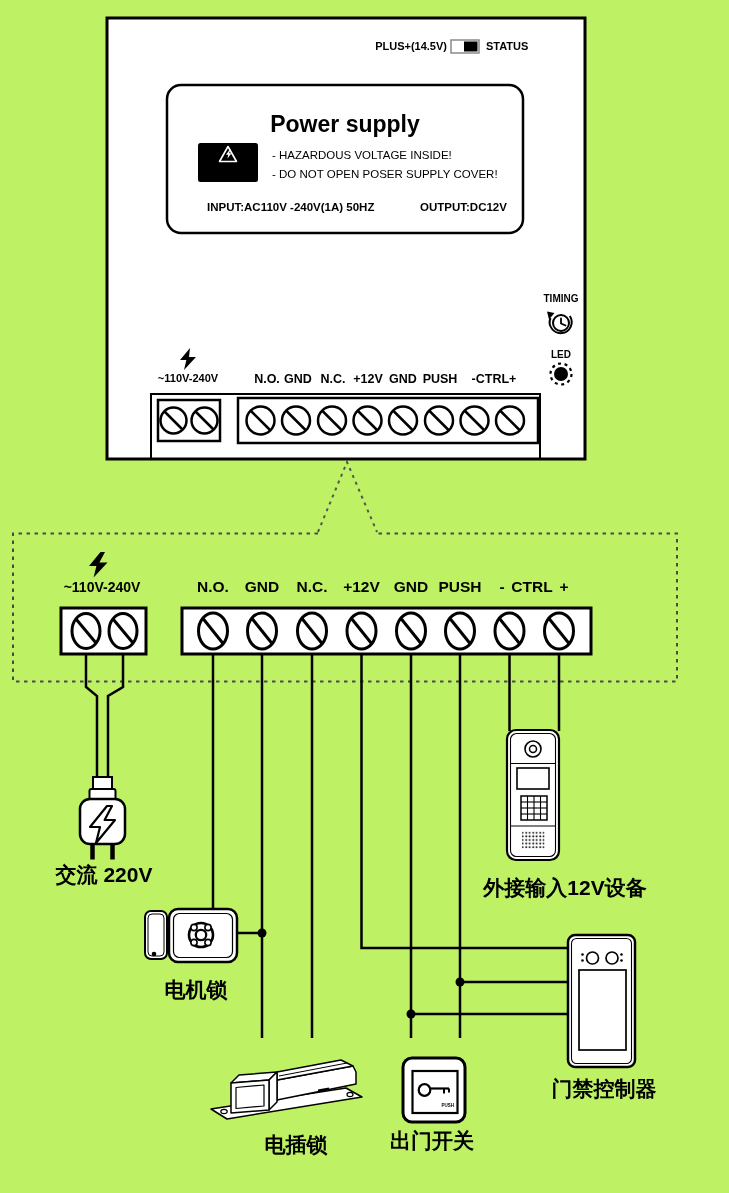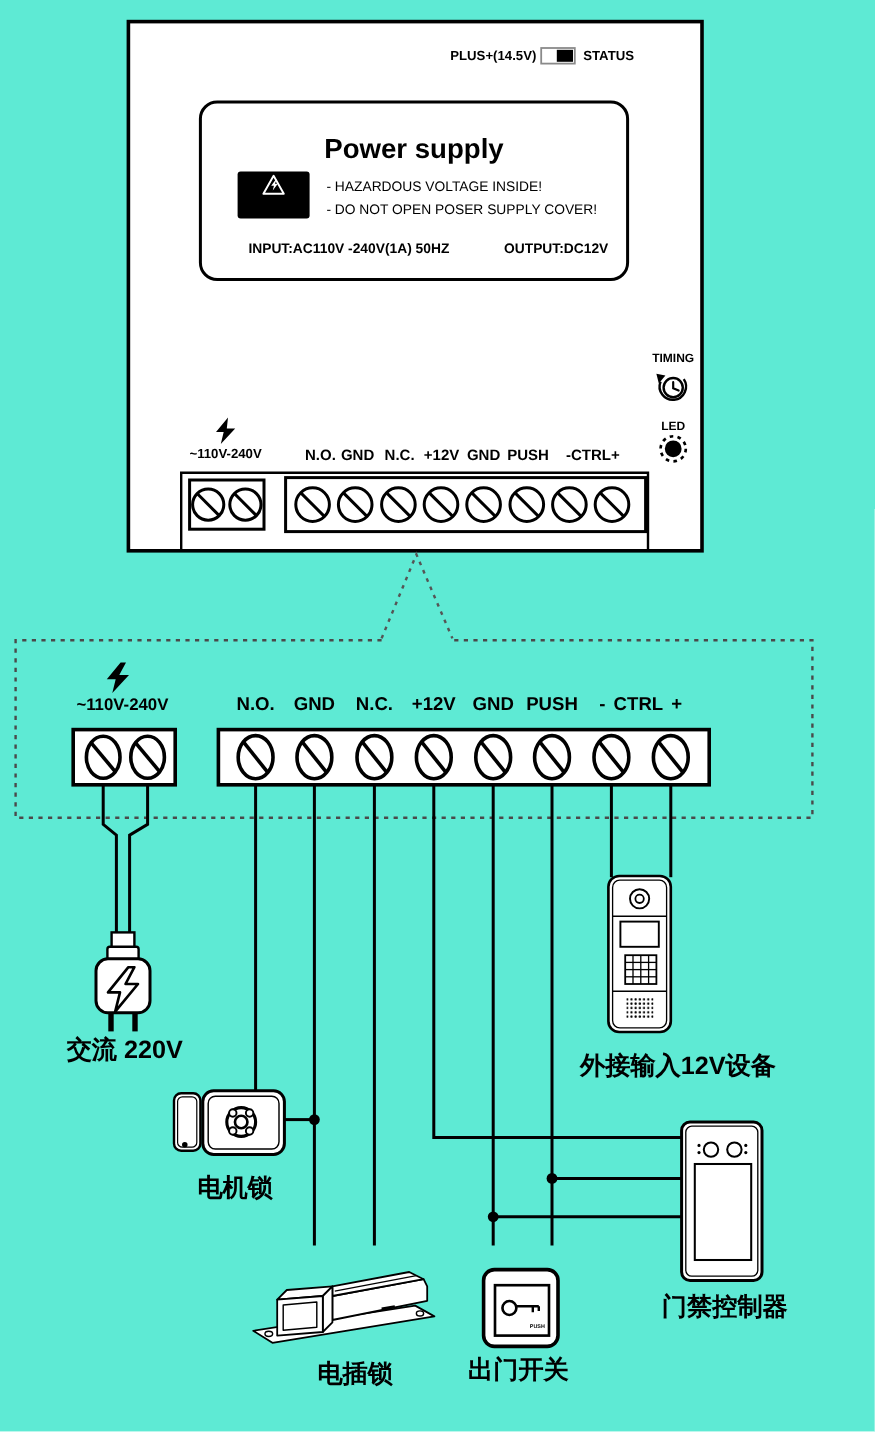--- a/index.html
+++ b/index.html
@@ -1,16 +1,16 @@
 <!DOCTYPE html>
 <html><head>
 <meta charset="utf-8">
 <style>
   html,body{margin:0;padding:0;background:#fff;}
-  .stage{width:729px;height:1193px;position:relative;background:#5eead4;}
+  .stage{width:729px;height:1193px;position:relative;background:#bef264;}
   svg{display:block;}
   text{font-family:"Liberation Sans","DejaVu Sans",sans-serif;fill:#000;}
   .b{font-weight:bold;}
   .cn{font-weight:bold;}
 </style>
 </head>
 <body>
 
 <div class="stage">
 <svg width="729" height="1193" viewBox="0 0 729 1193" xmlns="http://www.w3.org/2000/svg">

